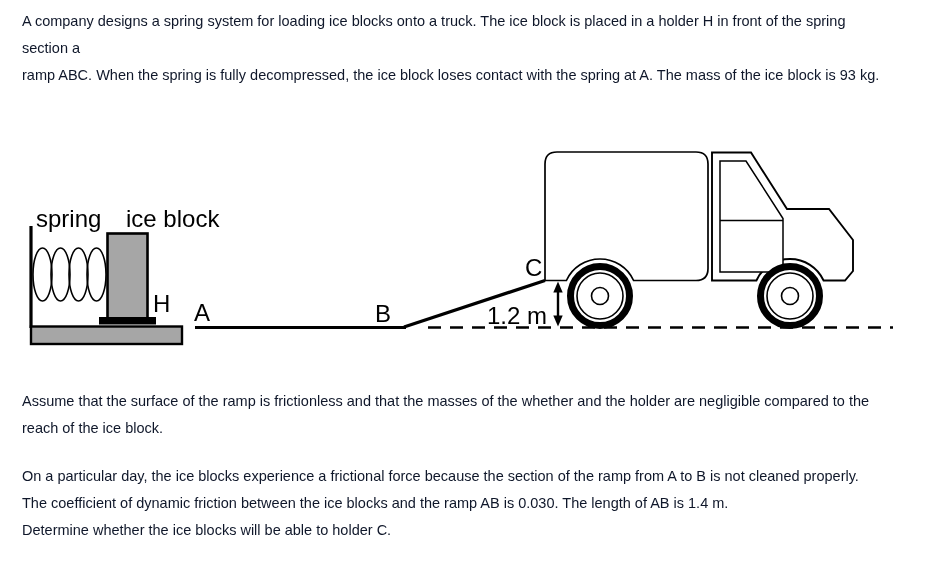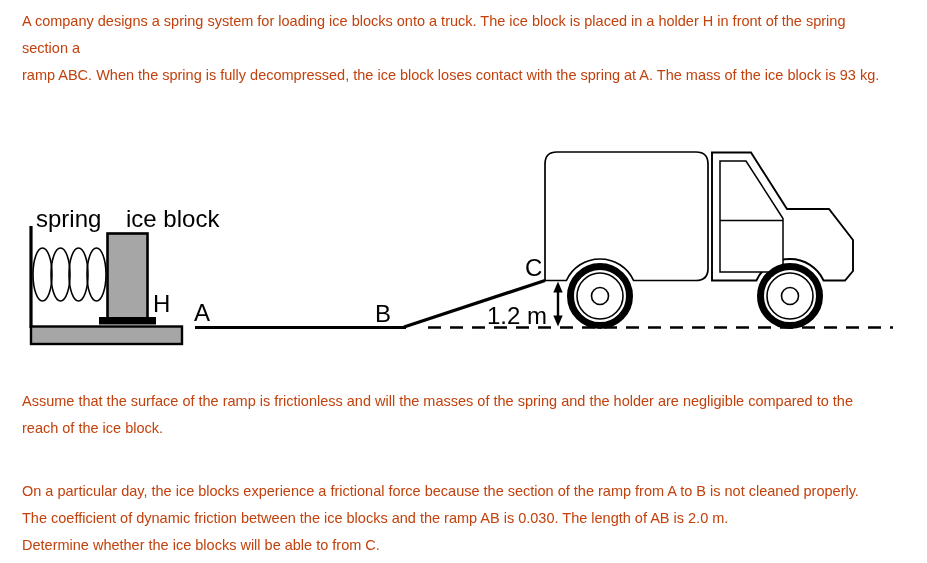--- a/index.html
+++ b/index.html
@@ -11,30 +11,30 @@
     position: relative;
     width: 927px;
     height: 563px;
     background: #ffffff;
     overflow: hidden;
     font-family: "Liberation Sans", sans-serif;
   }
   .textblock {
     position: absolute;
     left: 22px;
-    color: #c2410c;
+    color: #0f172a;
     font-size: 14.5px;
     line-height: 27px;
   }
   .textblock .line {
     white-space: nowrap;
   }
   #intro      { top: 8px;   }
   #assumption { top: 388px; }
-  #question   { top: 478px; }
+  #question   { top: 463px; }
   #diagram-svg {
     position: absolute;
     left: 0;
     top: 0;
   }
   .dlabel {
     font-family: "Liberation Sans", sans-serif;
     font-size: 24px;
     fill: #000000;
   }
@@ -108,23 +108,23 @@
     <text class="dlabel" x="36" y="227">spring</text>
     <text class="dlabel" x="126" y="227">ice block</text>
     <text class="dlabel" x="153" y="312">H</text>
     <text class="dlabel" x="194" y="321">A</text>
     <text class="dlabel" x="375" y="322">B</text>
     <text class="dlabel" x="525" y="276">C</text>
     <text class="dlabel" x="487" y="324">1.2 m</text>
   </svg>
 
   <div id="assumption" class="textblock">
-    <div class="line">Assume that the surface of the ramp is frictionless and will the masses of the spring and the holder are negligible compared to the</div>
+    <div class="line">Assume that the surface of the ramp is frictionless and that the masses of the whether and the holder are negligible compared to the</div>
     <div class="line">reach of the ice block.</div>
   </div>
 
   <div id="question" class="textblock">
     <div class="line">On a particular day, the ice blocks experience a frictional force because the section of the ramp from A to B is not cleaned properly.</div>
-    <div class="line">The coefficient of dynamic friction between the ice blocks and the ramp AB is 0.030. The length of AB is 2.0 m.</div>
-    <div class="line">Determine whether the ice blocks will be able to from C.</div>
+    <div class="line">The coefficient of dynamic friction between the ice blocks and the ramp AB is 0.030. The length of AB is 1.4 m.</div>
+    <div class="line">Determine whether the ice blocks will be able to holder C.</div>
   </div>
 
 </div>
 
 </body></html>

